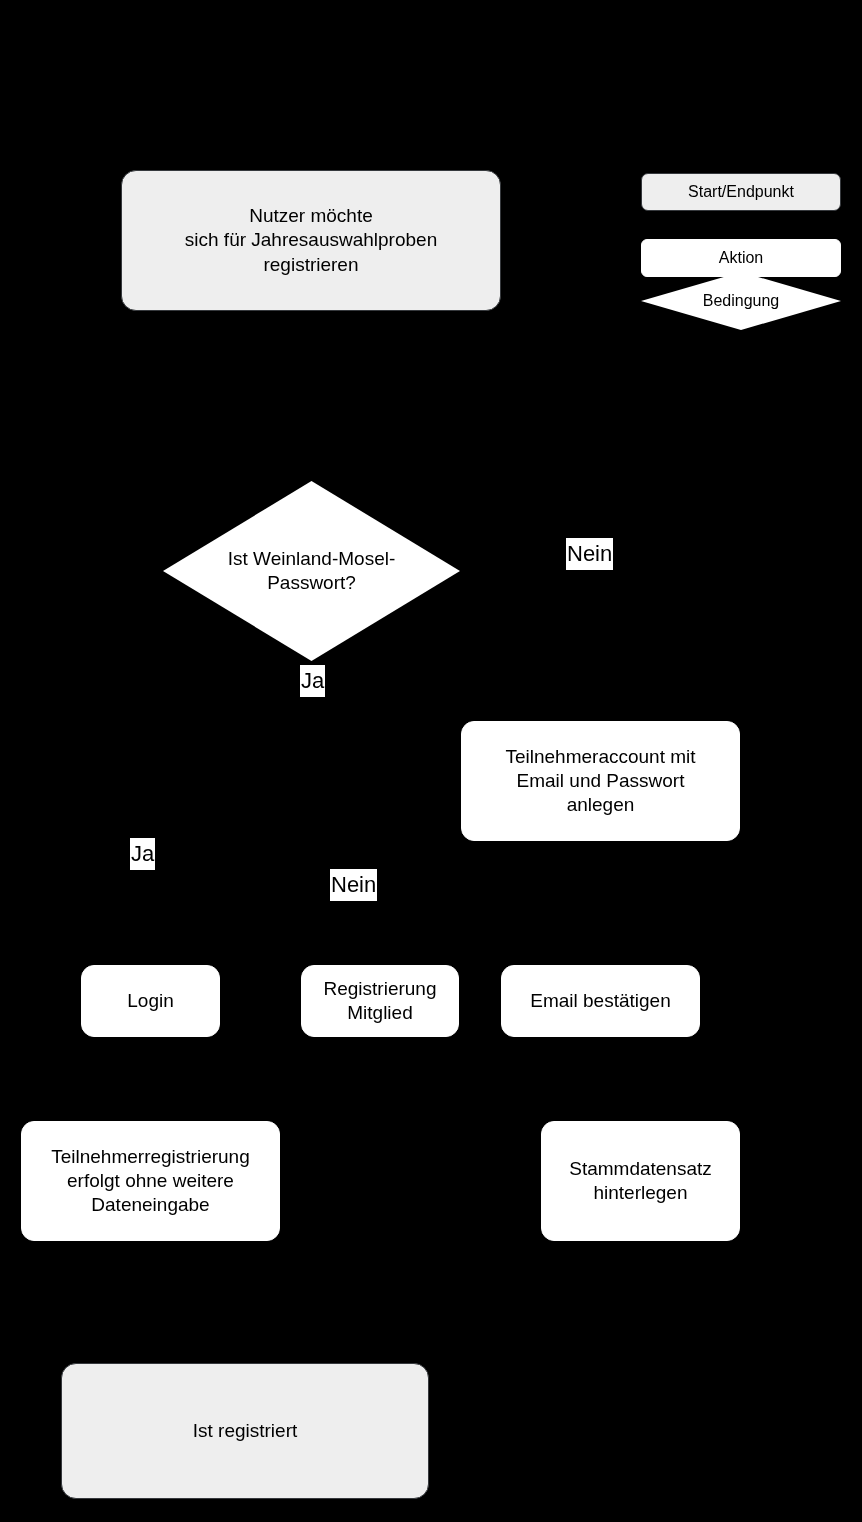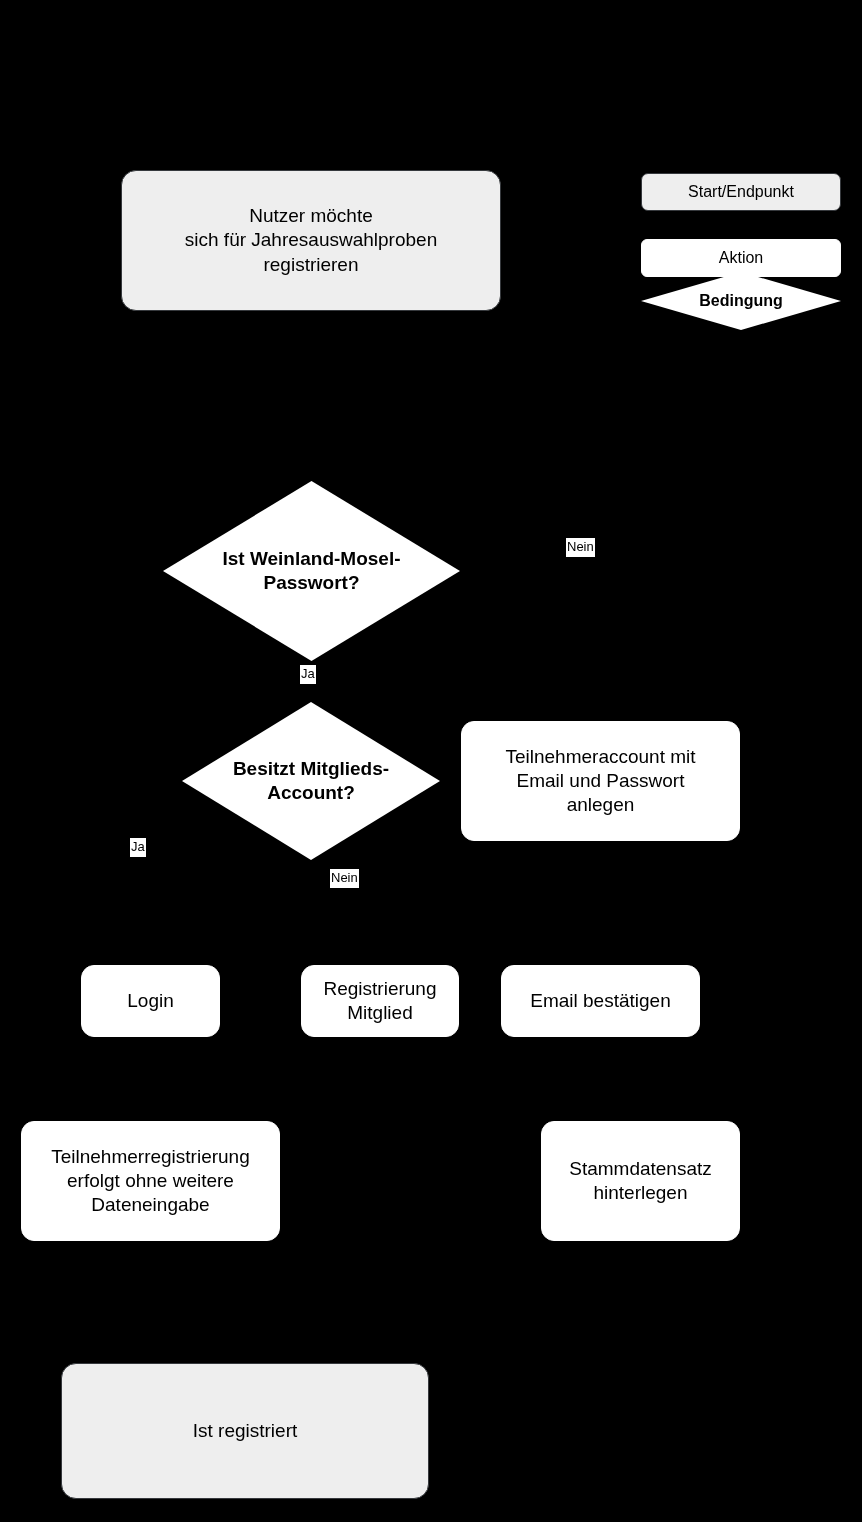--- a/index.html
+++ b/index.html
@@ -38,21 +38,20 @@
 
   .node.action {
     background: #ffffff;
     border: 1px solid #ffffff;
     border-radius: 13px;
   }
 
   
   .diamond {
     position: absolute;
-    font-weight: bold;
   }
   .diamond svg {
     display: block;
     width: 100%;
     height: 100%;
   }
   .diamond .dlabel {
     position: absolute;
     left: 0;
     top: 0;
@@ -66,21 +65,21 @@
     line-height: 1.28;
     white-space: pre-line;
     pointer-events: none;
   }
 
   
   .edge-label {
     position: absolute;
     background: #ffffff;
     color: #000000;
-    font-size: 13px;
+    font-size: 22px;
     line-height: 1.45;
     padding: 0 1px;
     white-space: nowrap;
   }
 
   
   .legend-box {
     position: absolute;
     box-sizing: border-box;
     display: flex;
@@ -162,27 +161,20 @@
       <polygon points="148.5,0 297,90 148.5,180 0,90" fill="#ffffff"></polygon>
     </svg>
     <div class="dlabel" style="font-size:19px;">Ist Weinland-Mosel-
 Passwort?</div>
   </div>
 
   <div class="edge-label" style="left:566px; top:538px;">Nein</div>
 
   <div class="edge-label" style="left:300px; top:665px;">Ja</div>
 
-  <div class="diamond" style="left:182px; top:702px; width:258px; height:158px;">
-    <svg viewBox="0 0 258 158" preserveAspectRatio="none">
-      <polygon points="129,0 258,79 129,158 0,79" fill="#ffffff"></polygon>
-    </svg>
-    <div class="dlabel" style="font-size:19px;">Besitzt Mitglieds-
-Account?</div>
-  </div>
 
   <div class="edge-label" style="left:130px; top:838px;">Ja</div>
 
   <div class="edge-label" style="left:330px; top:869px;">Nein</div>
 
   <div class="node action" style="left:461px; top:721px; width:279px; height:120px; font-size:19px;">
     <span>Teilnehmeraccount mit
 Email und Passwort
 anlegen</span>
   </div>

